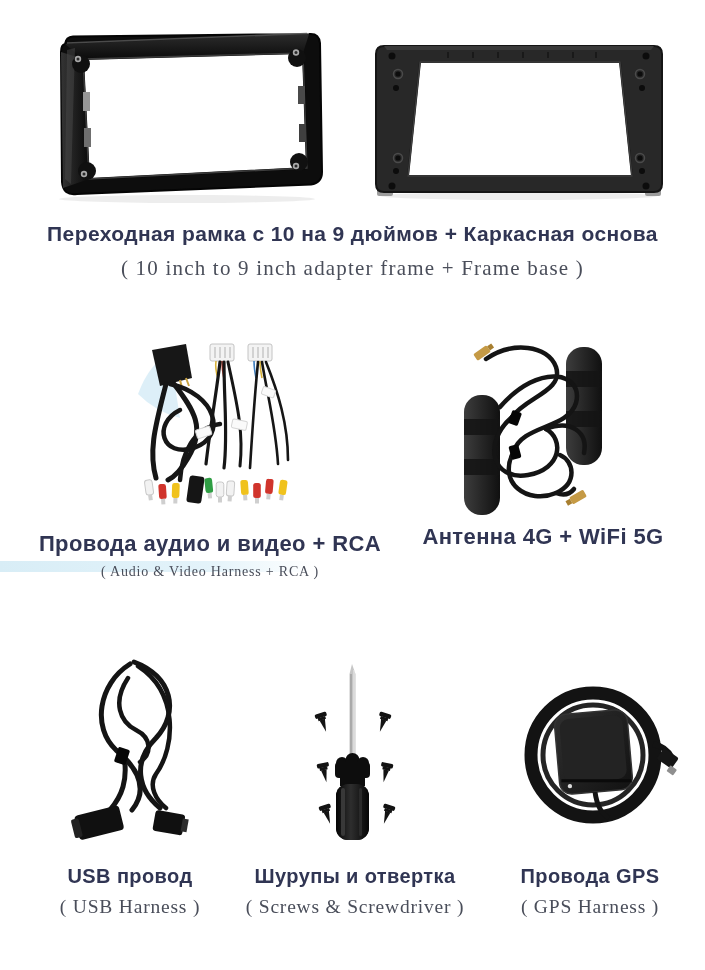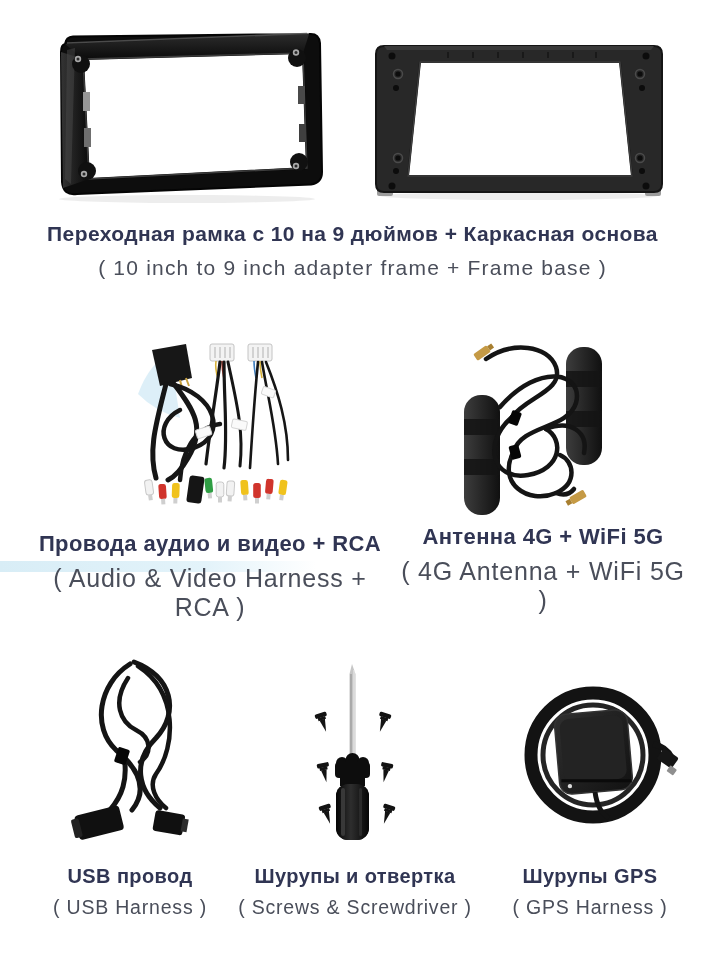--- a/index.html
+++ b/index.html
@@ -3,25 +3,25 @@
 <meta charset="utf-8">
 <style>
   html,body{margin:0;padding:0;background:#fff;}
   .page{
     position:relative;width:705px;height:970px;background:var(--background,#fff);
     font-family:"Liberation Sans",sans-serif;overflow:hidden;padding-left:25px;
   }
   .photo{position:absolute;}
   .caption{position:absolute;text-align:center;}
   .cap-ru{font-weight:bold;color:var(--title-color,#303553);letter-spacing:.4px;}
-  .cap-en{color:var(--subtitle-color,#4a4e5a);letter-spacing:.8px;}
+  .cap-en{color:var(--subtitle-color,#4a4e5a);letter-spacing:.8px;font-family:Liberation Serif, serif;}
   .caption-top .cap-ru{font-size:21px;line-height:26px;}
   .caption-top .cap-en{font-size:21px;margin-top:9px;letter-spacing:1.2px;}
   .caption-mid .cap-ru{font-size:22px;line-height:25px;}
-  .caption-mid .cap-en{font-size:25px;margin-top:8px;}
+  .caption-mid .cap-en{font-size:14px;margin-top:8px;}
   .caption-bot .cap-ru{font-size:20px;line-height:24px;}
   .caption-bot .cap-en{font-size:19.5px;margin-top:8px;}
   .watermark-stripe{
     position:absolute;left:0;top:561px;width:316px;height:11px;
     background:linear-gradient(90deg,var(--watermark-blue,#d8edf6) 0%,#e3f3fa 65%,rgba(227,243,250,0) 100%);
   }
 </style>
 </head>
 <body>
 
@@ -246,21 +246,20 @@
     <rect x="58" y="78" width="10" height="14" rx="2" fill="#060606" transform="rotate(20 63 85)"></rect>
     <rect x="58" y="112" width="10" height="14" rx="2" fill="#060606" transform="rotate(-15 63 119)"></rect>
   </svg>
 
   <div class="caption caption-mid" style="left:25px;top:531px;width:370px">
     <div class="cap-ru">Провода аудио и видео + RCA</div>
     <div class="cap-en">( Audio &amp; Video Harness + RCA )</div>
   </div>
   <div class="caption caption-mid" style="left:398px;top:524px;width:290px">
     <div class="cap-ru">Антенна 4G + WiFi 5G</div>
-    <div class="cap-en">( 4G Antenna + WiFi 5G )</div>
   </div>
 
   <svg class="photo" style="left:68px;top:650px" width="162" height="200" viewBox="0 0 162 200">
     <g stroke="#141414" fill="none" stroke-linecap="round">
       <path d="M62,14 C30,34 24,78 48,100 C72,120 80,140 64,160" stroke-width="5"></path>
       <path d="M66,12 C104,26 112,62 88,88 C64,112 70,140 92,158" stroke-width="5"></path>
       <path d="M70,16 C110,42 108,96 88,124 C80,136 88,150 98,158" stroke-width="4.5"></path>
       <path d="M60,28 C44,52 52,72 68,80 C84,88 84,104 72,112" stroke-width="4.5"></path>
       <path d="M56,106 C60,130 54,146 42,160" stroke-width="5"></path>
     </g>
@@ -357,17 +356,17 @@
 
   <div class="caption caption-bot" style="left:230px;top:864px;width:250px">
     <div class="cap-ru">Шурупы и отвертка</div>
     <div class="cap-en">( Screws &amp; Screwdriver )</div>
   </div>
   <div class="caption caption-bot" style="left:25px;top:864px;width:210px">
     <div class="cap-ru">USB провод</div>
     <div class="cap-en">( USB Harness )</div>
   </div>
   <div class="caption caption-bot" style="left:480px;top:864px;width:220px">
-    <div class="cap-ru">Шурупы GPS</div>
+    <div class="cap-ru">Провода GPS</div>
     <div class="cap-en">( GPS Harness )</div>
   </div>
 
 </div>
 
 </body></html>

